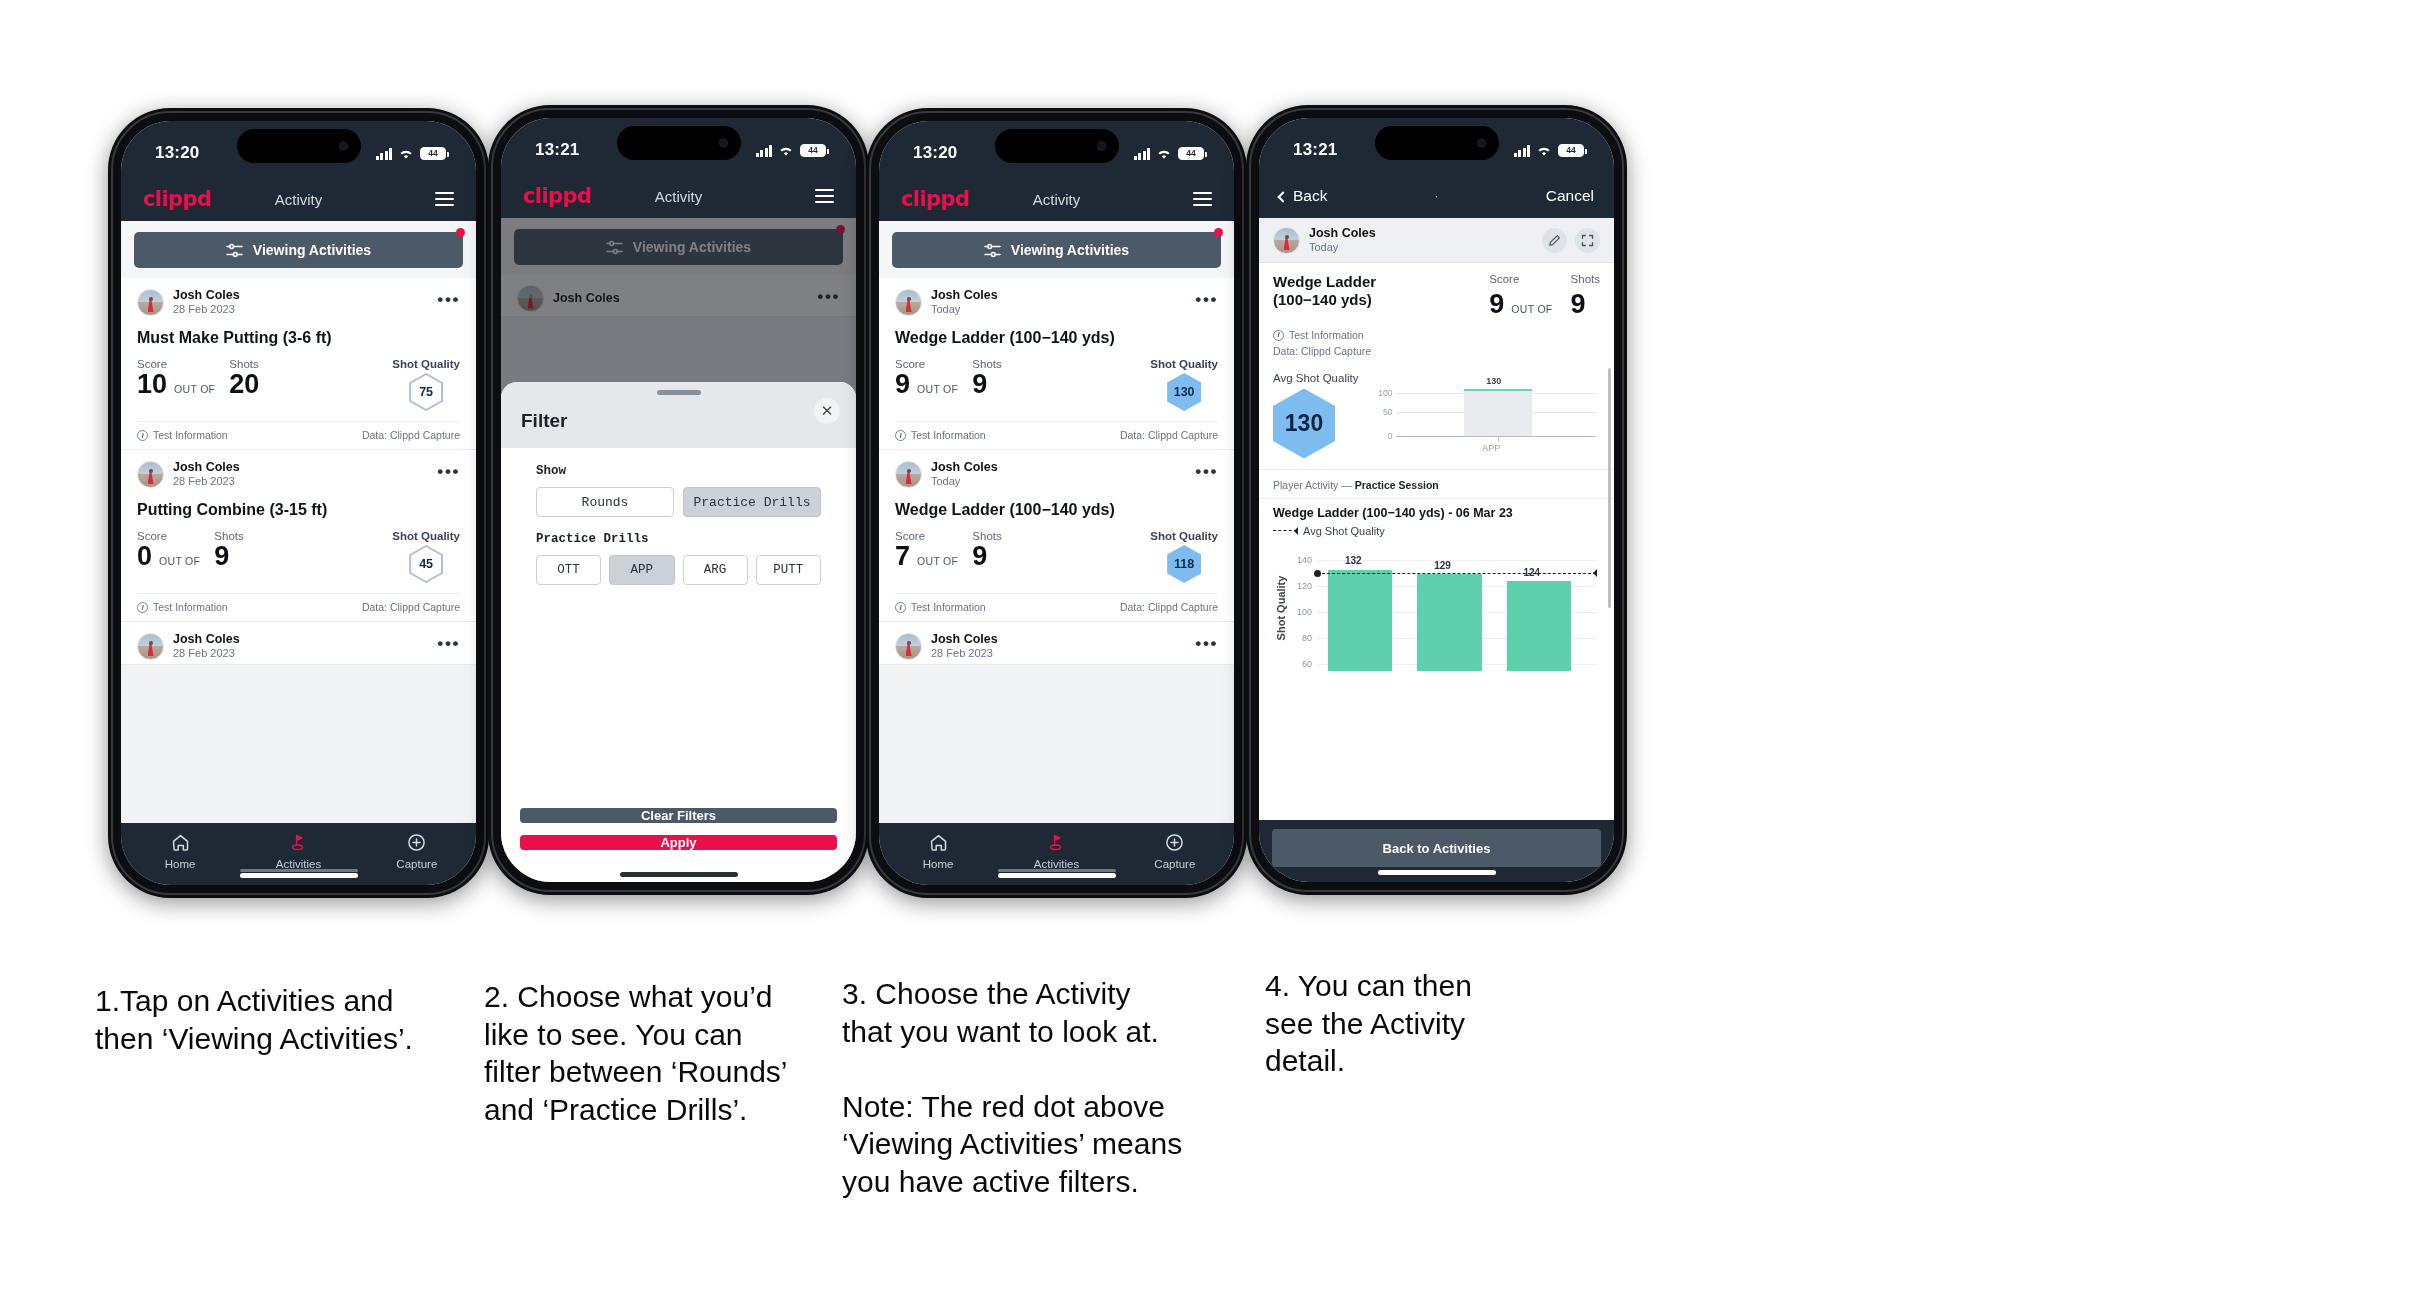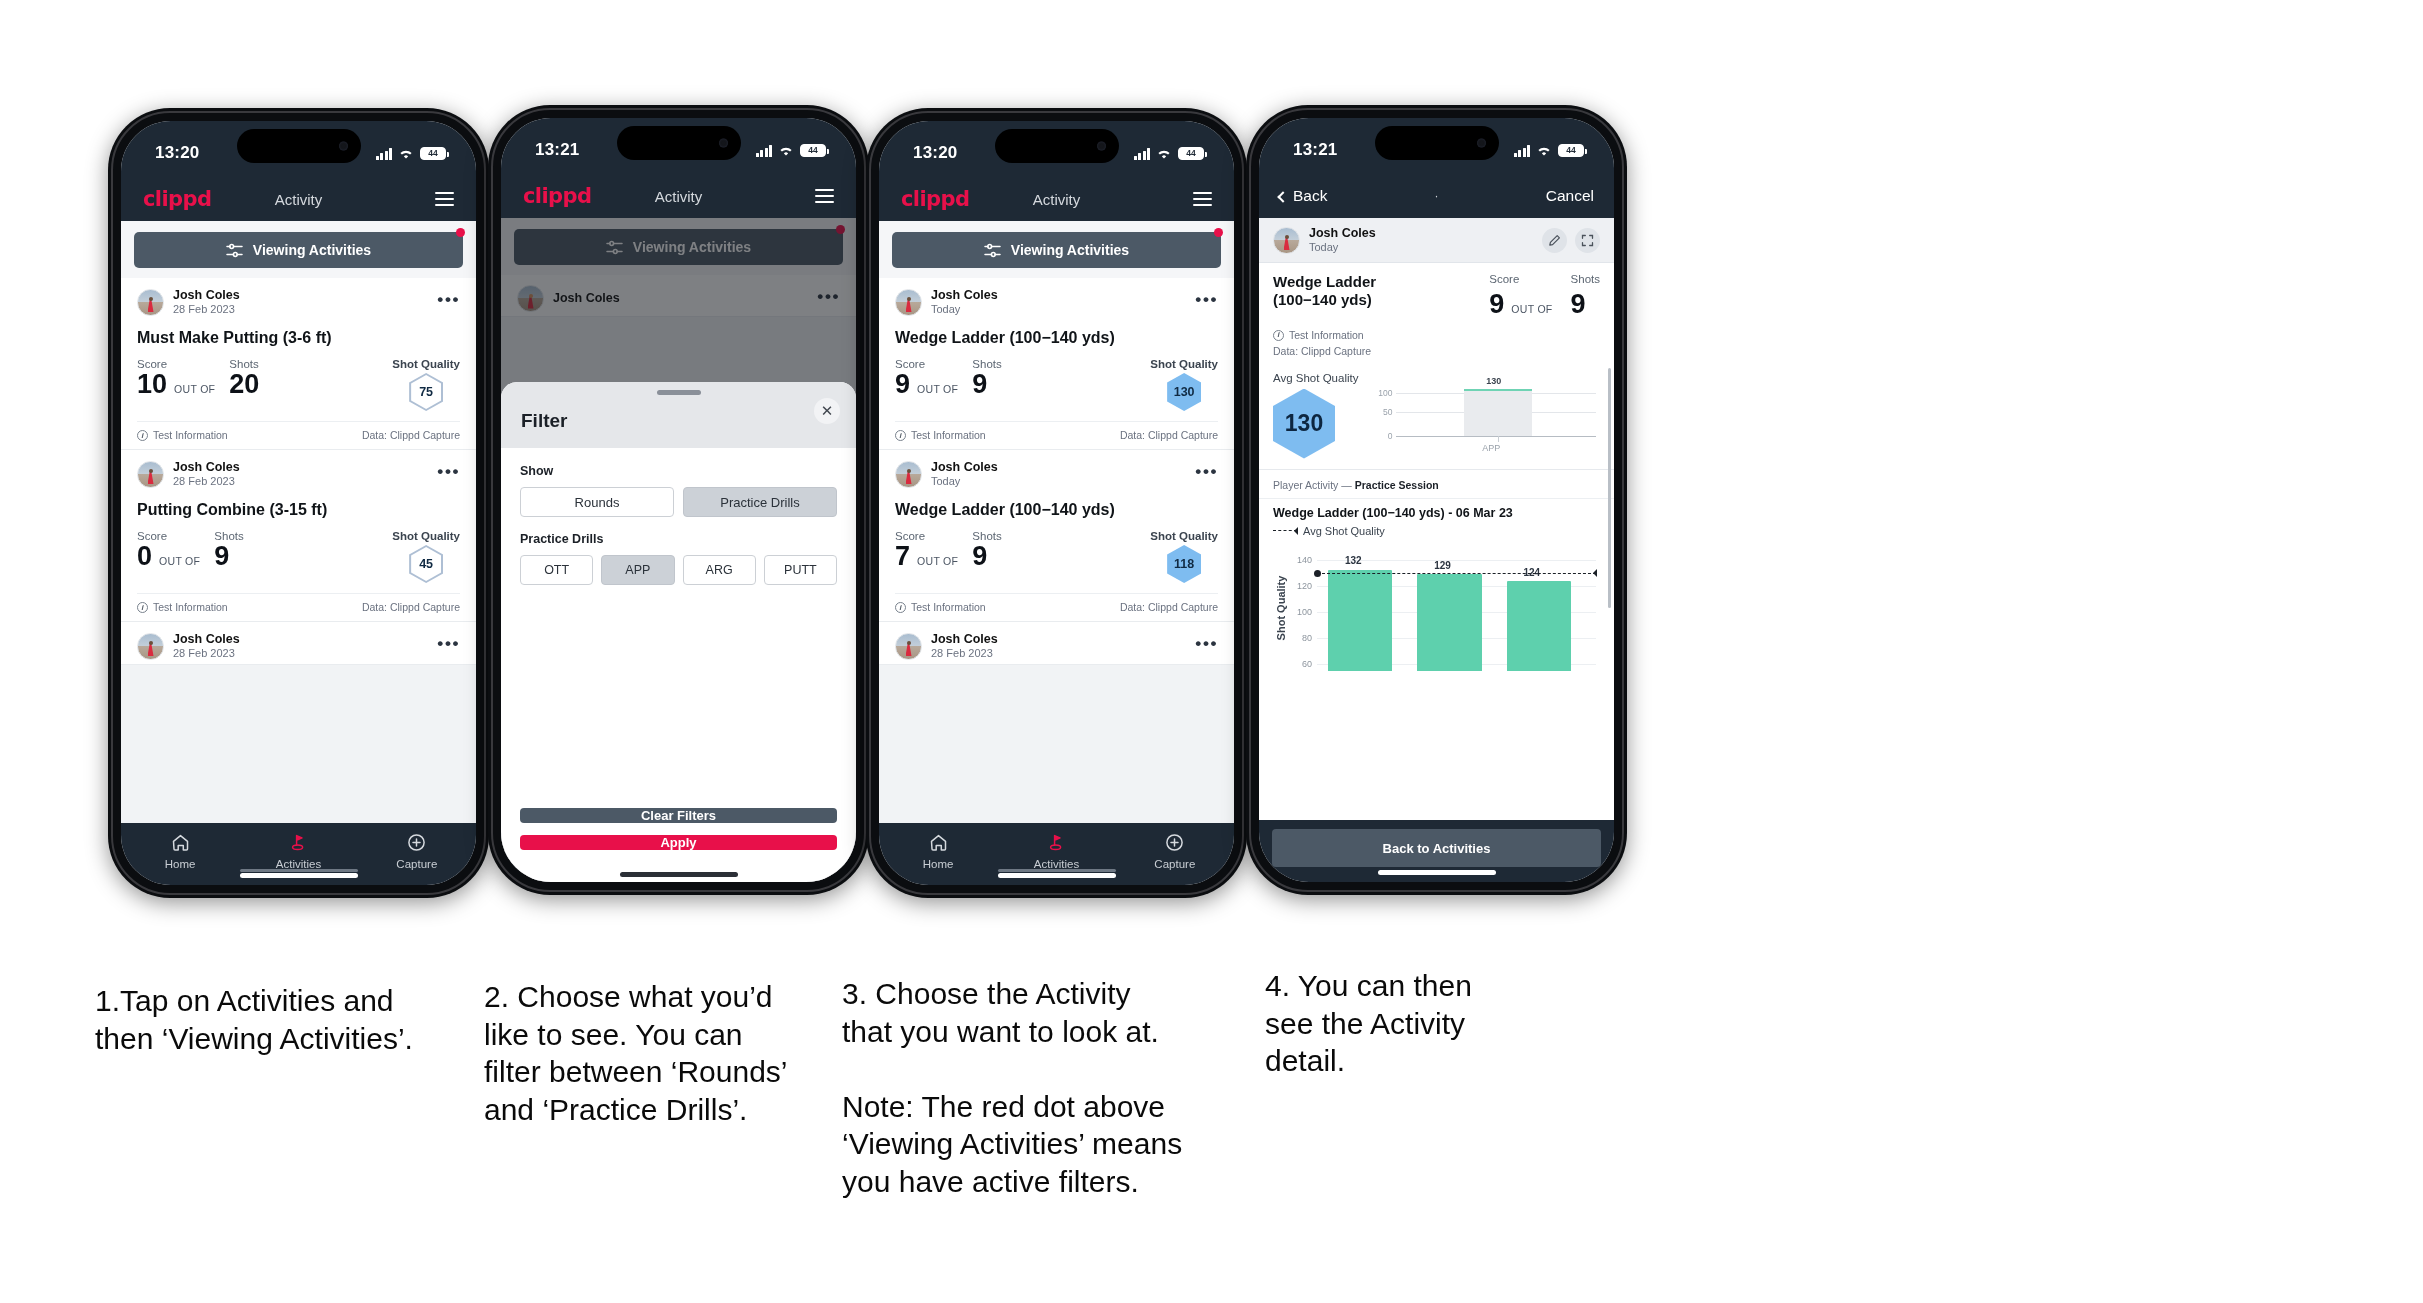--- a/index.html
+++ b/index.html
@@ -185,21 +185,21 @@
     background:#fff; border-radius:16px 16px 0 0; display:flex; flex-direction:column;
     overflow:hidden;
   }
   .sheet-head { background:#e5e7ea; padding:14px 20px 16px; position:relative; }
   .grabber{ position:absolute; top:8px; left:50%; transform:translateX(-50%);
             width:44px;height:5px;border-radius:3px;background:#8a9099;}
   .sheet-title { font-size:19px; font-weight:700; color:#1b2027; margin-top:14px;}
   .x-btn { position:absolute; right:16px; top:16px; width:26px;height:26px;
            border-radius:50%; background:#f2f3f5; display:flex;align-items:center;
            justify-content:center; color:#41474f; font-size:15px; }
-  .sheet-body { padding:16px 19px; flex:1 1 auto; }
+  .sheet-body { padding:16px 35px; flex:1 1 auto;font-family:Liberation Mono, monospace; }
   .sec-label { font-size:12.5px; font-weight:700; color:#1b2027; margin-bottom:9px;}
   .seg-row { display:flex; gap:9px; margin-bottom:15px; }
   .seg {
     flex:1; height:30px; border:1px solid #ccd0d5; border-radius:4px; background:#fff;
     display:flex; align-items:center; justify-content:center;
     font-size:13px; color:#2b323a;
   }
   .seg.on { background:#ccd1d7; border-color:#c0c5cc; }
   .chip-row { display:flex; gap:8px; }
   .chip {

